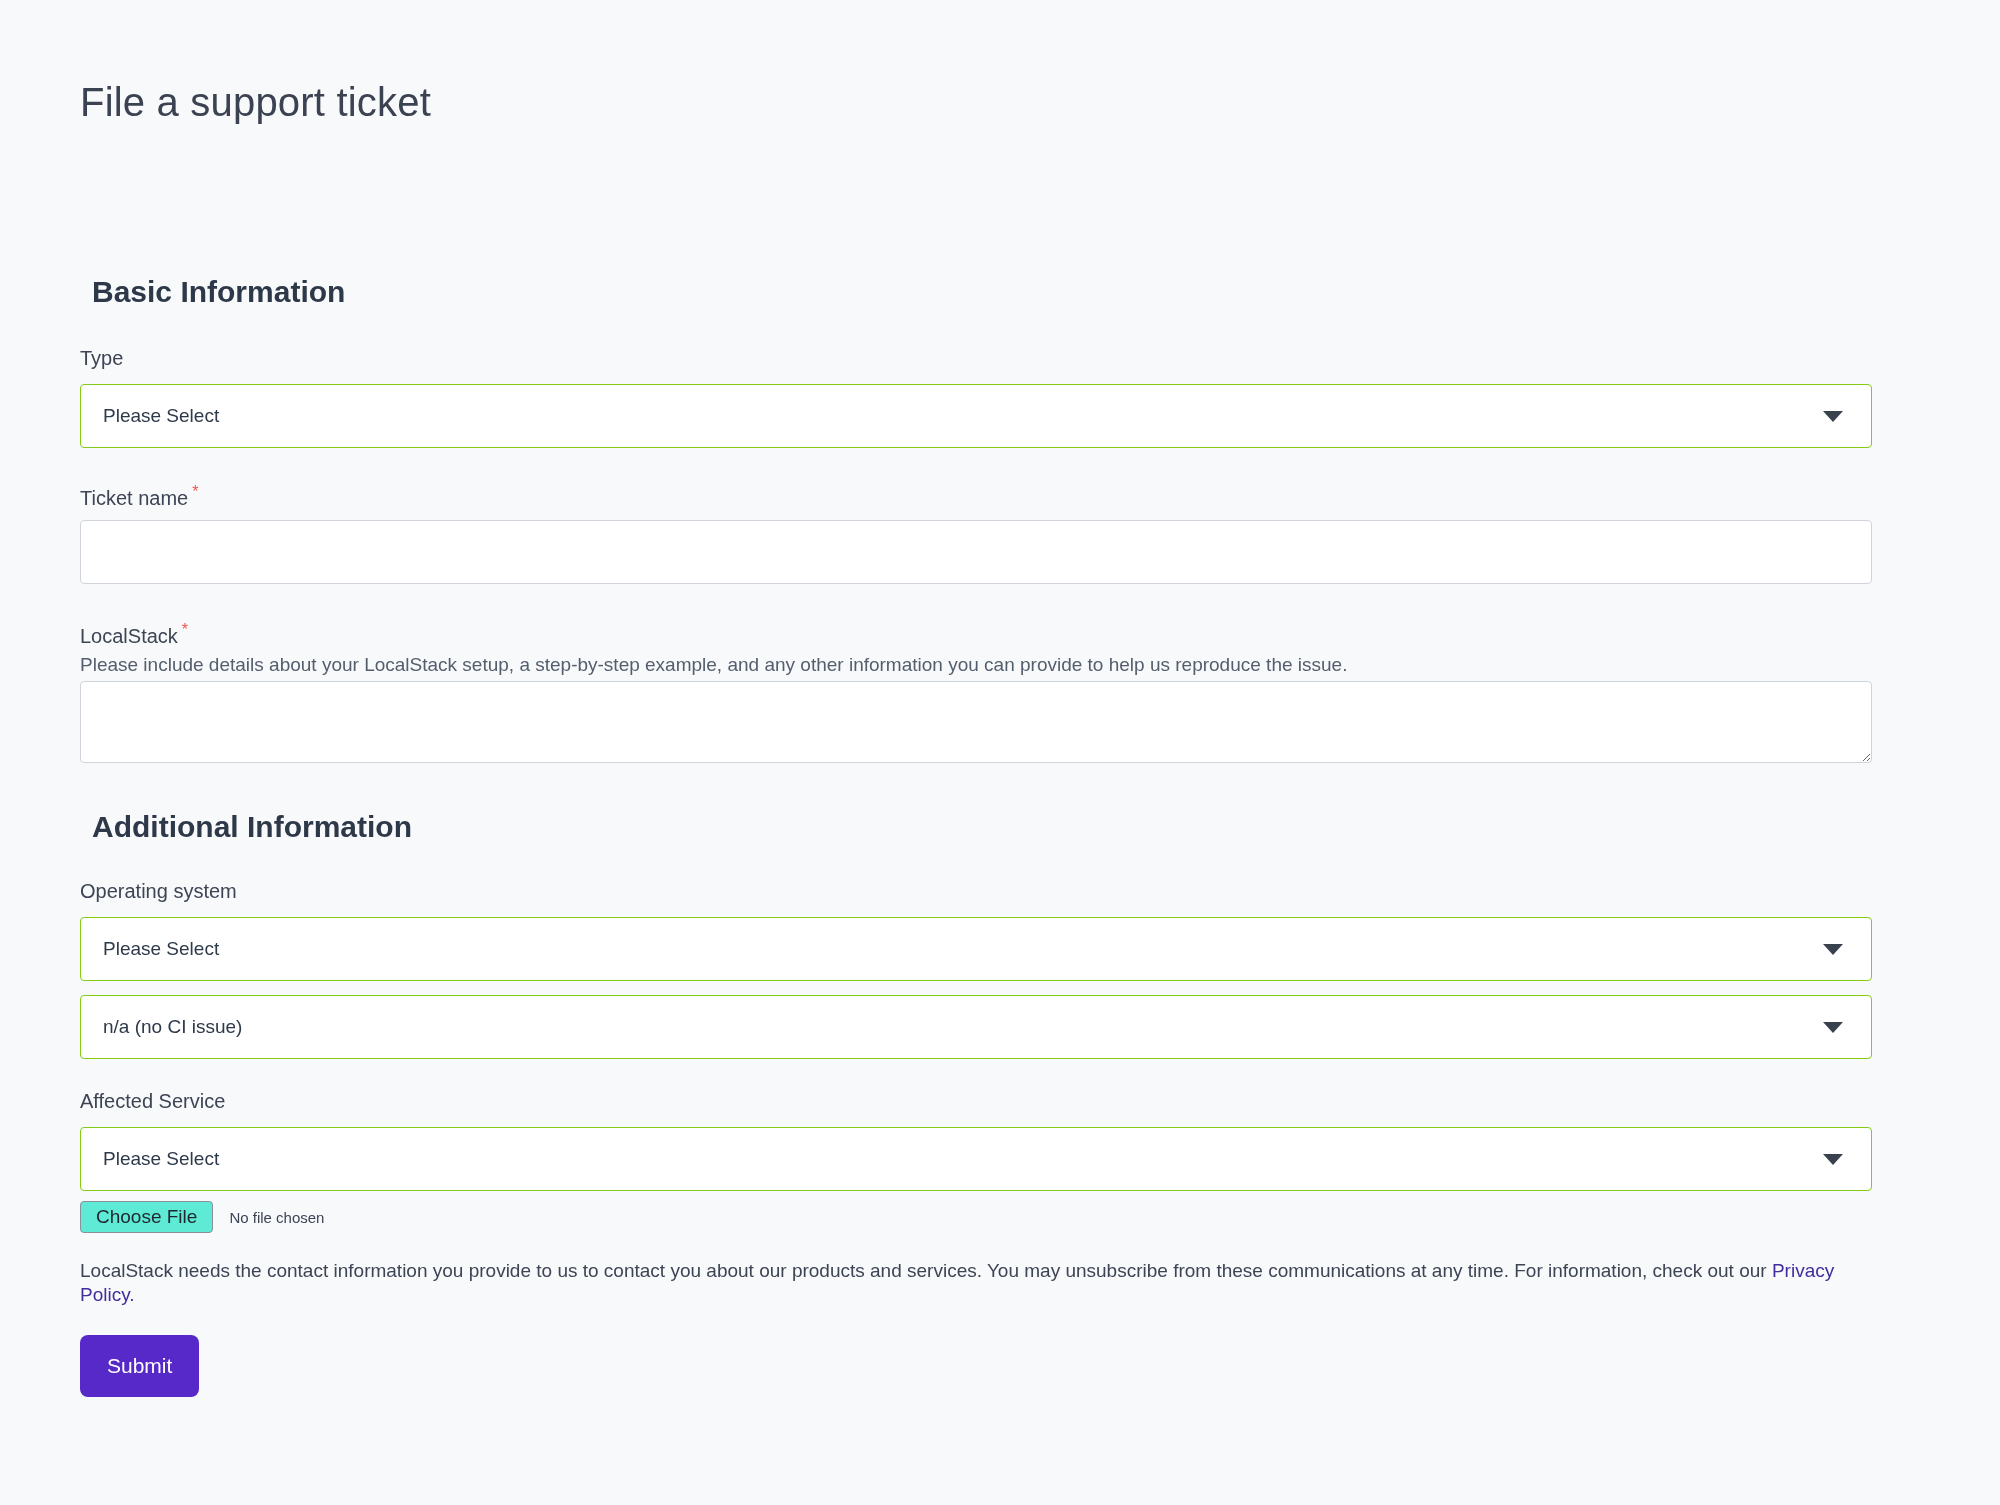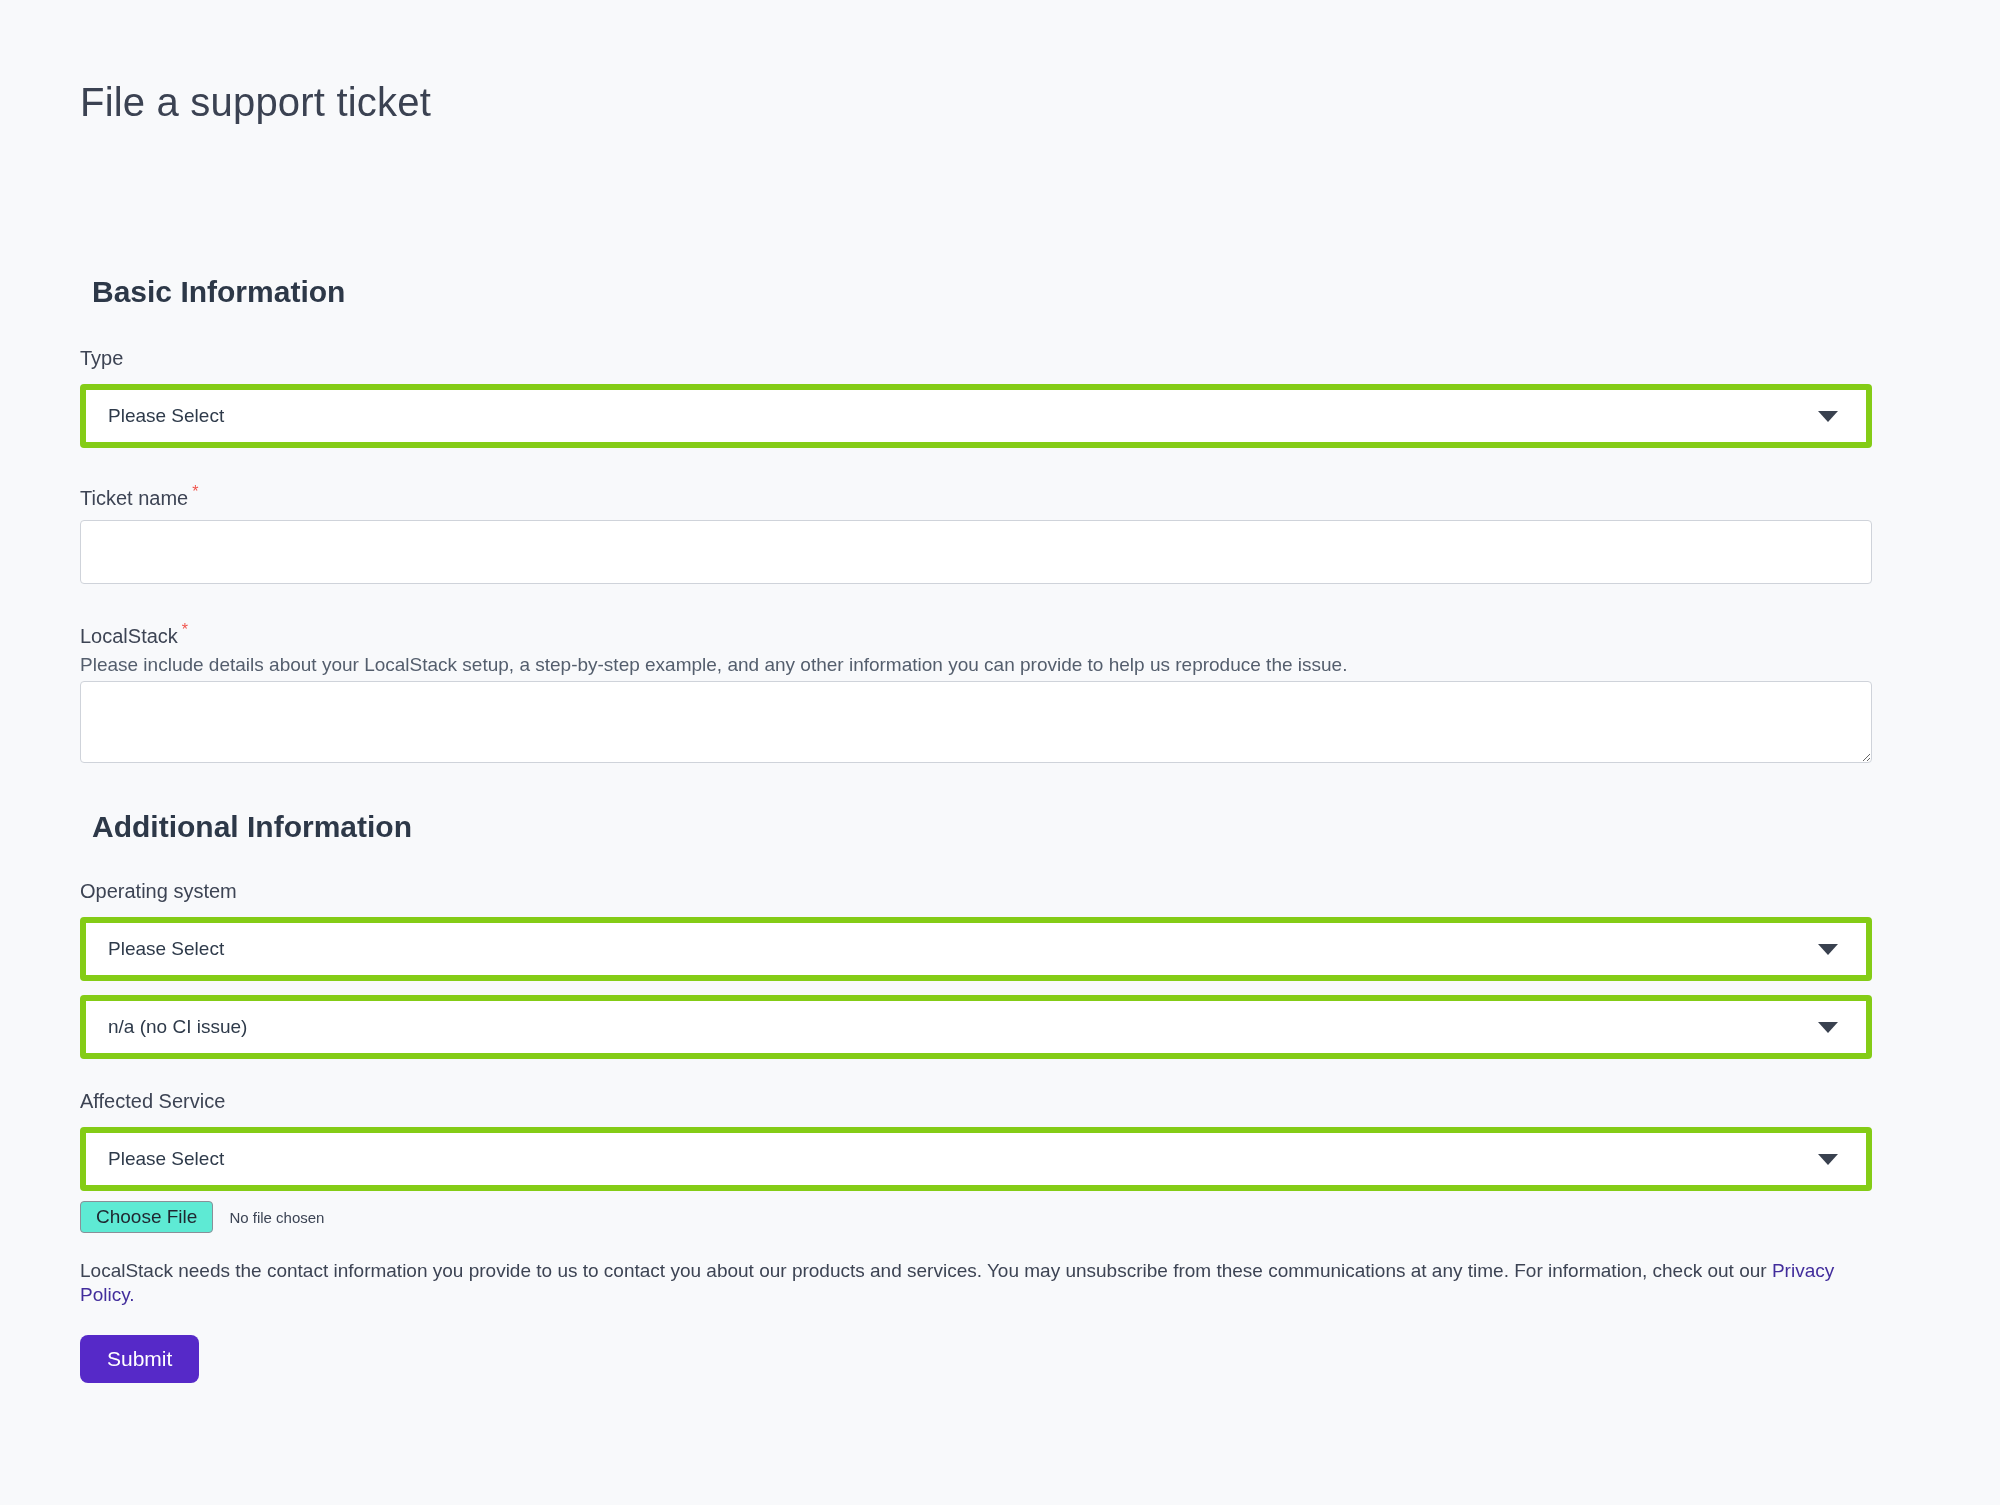--- a/index.html
+++ b/index.html
@@ -57,21 +57,21 @@
   .lbl-ci { margin-top: 32px; }
   .lbl-service { margin-top: 30px; }
   .lbl-file { margin-top: 28px; }
 
   .select-box {
     position: relative;
     margin-top: 14px;
     width: 1792px;
     height: 64px;
     background: #ffffff;
-    border: 6px solid #84cc16;
+    border: 1px solid #84cc16;
     border-radius: 4px;
     display: flex;
     align-items: center;
     padding: 0 60px 0 22px;
     cursor: pointer;
   }
   .select-value {
     font-size: 19px;
     color: #2e3a4a;
   }
@@ -151,21 +151,21 @@
   .privacy-link {
     color: var(--color-link, #422d9c);
     text-decoration: none;
     cursor: pointer;
   }
   .privacy-period {
     color: var(--color-link, #422d9c);
   }
   .submit-button {
     margin-top: 28px;
-    height: 48px;
+    height: 62px;
     padding: 0 27px;
     background: var(--color-accent, #5629c8);
     color: #ffffff;
     border: none;
     border-radius: 8px;
     font-size: 21px;
     font-weight: 500;
     font-family: "Liberation Sans", sans-serif;
     cursor: pointer;
   }

